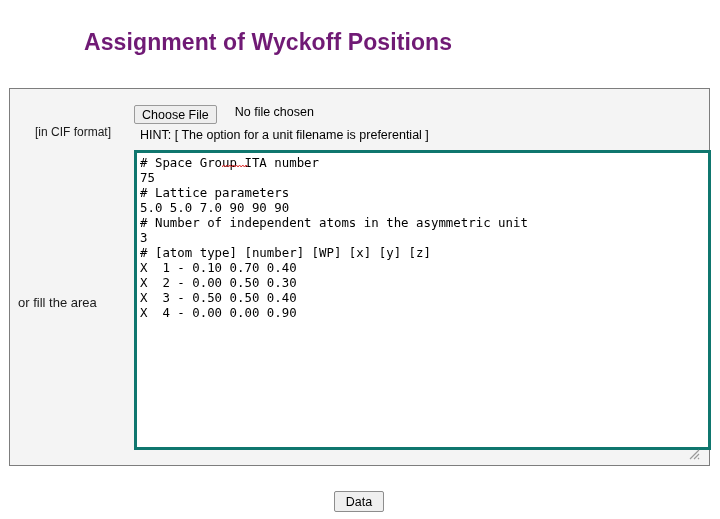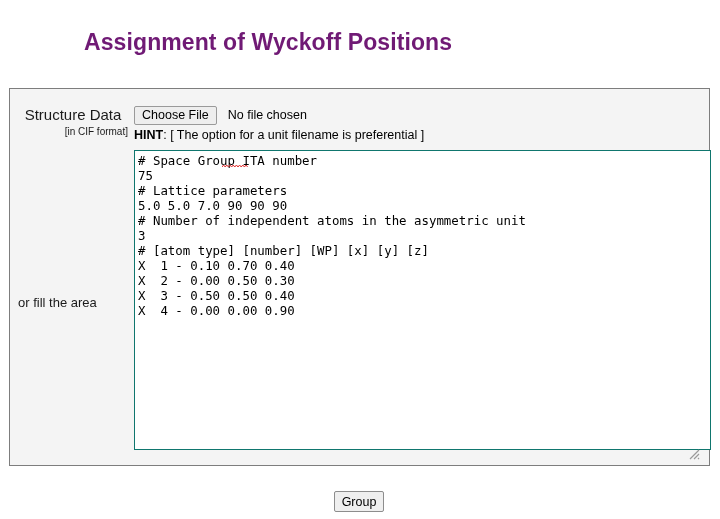--- a/index.html
+++ b/index.html
@@ -51,22 +51,22 @@
     font-size: 15px;
     line-height: 17px;
     color: #1a1a1a;
     white-space: nowrap;
   }
   .label-cif-format {
     position: absolute;
     left: 8px;
     top: 36px;
     width: 110px;
-    text-align: right;
-    font-size: 10px;
+    text-align: center;
+    font-size: 12px;
     line-height: 14px;
     color: #1a1a1a;
     white-space: nowrap;
   }
   .label-fill-area {
     position: absolute;
     left: 8px;
     top: 206px;
     width: 110px;
     font-size: 13px;
@@ -74,69 +74,69 @@
     color: #1a1a1a;
     white-space: nowrap;
   }
 
   
   .file-row {
     position: absolute;
     left: 124px;
     top: 16px;
     display: flex;
-    align-items: center;
     height: 20px;
   }
   .choose-file-btn {
     display: inline-flex;
     align-items: center;
     justify-content: center;
     height: 19px;
     padding: 0 7px;
     font-family: "Liberation Sans", sans-serif;
     font-size: 12.5px;
     color: #000000;
     background: #eeeeee;
     border: 1px solid #9a9a9a;
     border-radius: 2px;
     box-sizing: border-box;
     cursor: default;
     white-space: nowrap;
   }
   .no-file-text {
-    margin-left: 11px;
+    margin-left: 18px;
     font-size: 12.5px;
     color: #000000;
     white-space: nowrap;
   }
 
   
   .hint-row {
     position: absolute;
     left: 124px;
     top: 39px;
     font-size: 12.5px;
     color: #000000;
     white-space: nowrap;
   }
   .hint-label {
-    font-weight: bold;
+    font-weight: normal;
+    margin-left: 6px;
   }
 
   
   .structure-textarea {
     position: absolute;
     left: 124px;
     top: 61px;
     width: 577px;
     height: 300px;
     box-sizing: border-box;
     background: #ffffff;
-    border: 1px solid #0f766e;
+    border: 3px solid #0f766e;
     padding: 2px 3px;
     margin: 0;
     resize: none;
     font-family: "DejaVu Sans Mono", "Liberation Mono", monospace;
     font-size: 12.4px;
     line-height: 15px;
     color: #000000;
     white-space: pre;
     overflow: hidden;
     outline: none;
@@ -181,21 +181,20 @@
     padding: 0;
   }
 </style>
 </head>
 <body>
 
 <h1 class="page-title">Assignment of Wyckoff Positions</h1>
 
 <div class="form-panel">
 
-  <div class="label-structure-data">Structure Data</div>
 
   <div class="label-cif-format">[in CIF format]</div>
 
   <div class="label-fill-area">or fill the area</div>
 
   <div class="file-row">
     <button type="button" class="choose-file-btn">Choose File</button>
     <span class="no-file-text">No file chosen</span>
   </div>
 
@@ -218,13 +217,13 @@
 </div>
 
 <svg class="spell-squiggle" viewBox="0 0 26 4" preserveAspectRatio="none">
   <path d="M0 3 L1.6 1 L3.2 3 L4.8 1 L6.4 3 L8 1 L9.6 3 L11.2 1 L12.8 3 L14.4 1 L16 3 L17.6 1 L19.2 3 L20.8 1 L22.4 3 L24 1 L25.6 3" fill="none" stroke="#dd2222" stroke-width="1"></path>
 </svg>
 
 <svg class="resize-grip" viewBox="0 0 13 13">
   <path d="M12 3 L3 12 M12 7 L7 12 M12 11 L11 12" stroke="#9a9a9a" stroke-width="1.2" fill="none"></path>
 </svg>
 
-<button type="button" class="show-btn">Group</button>
+<button type="button" class="show-btn">Data</button>
 
 </body></html>

